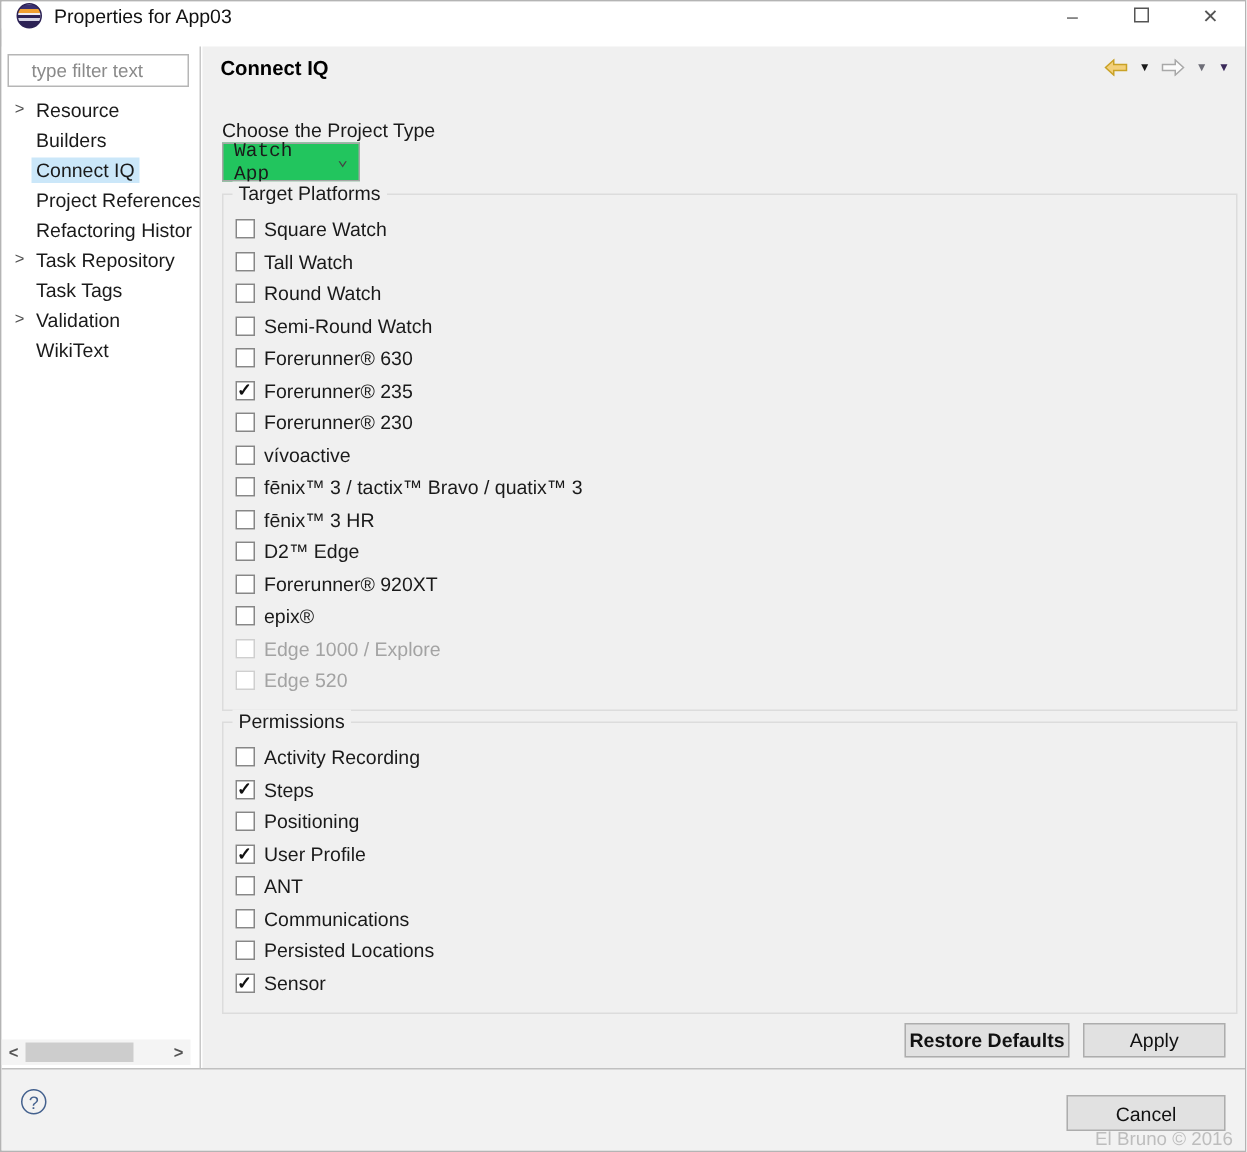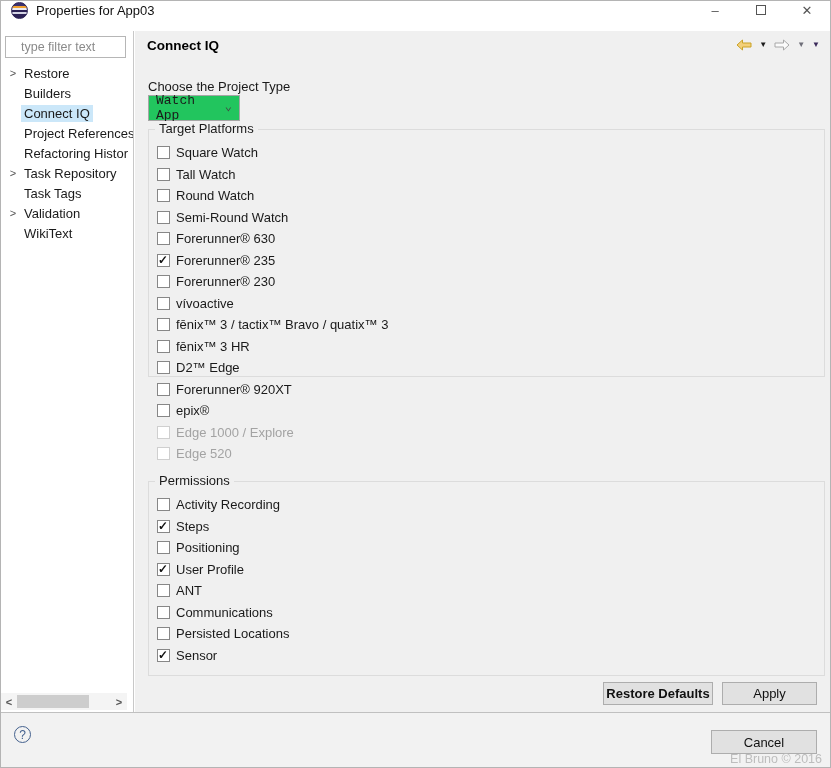--- a/index.html
+++ b/index.html
@@ -42,21 +42,21 @@
   .tri { font-size:8px; line-height:1; }
   .tri.dark { color:#1a1a1a; }
   .tri.grey { color:#6e6e78; }
   .tri.purple { color:#3b2a5a; }
 
   .proj-label { position:absolute; left:13px; top:48px; }
   .combo { position:absolute; left:13px; top:64px; width:92px; height:26px; background:#22c55e; border:1px solid #a6a6a6; display:flex; align-items:center; padding:0 7px;font-family:Liberation Mono, monospace; }
   .combo .chev { margin-left:auto; font-size:12px; color:#444; transform:translateY(-2px); }
 
   .group { position:absolute; left:13px; right:5px; border:1px solid #dcdcdc; }
-  .group.platforms { top:98px; height:248px; }
+  .group.platforms { top:98px; height:345px; }
   .group.permissions { top:450px; height:195px; }
   .group-title { position:absolute; left:6px; top:-9px; background:#f0f0f0; padding:0 4px; color:#1a1a1a; }
   .group-body { position:absolute; left:8px; top:12px; right:4px; }
 
   .cb-row { display:flex; align-items:center; height:21.5px; }
   .checkbox { width:13px; height:13px; background:#fff; border:1px solid #878787; margin-right:6px; position:relative; flex:0 0 auto; }
   .cb-row.checked .checkbox::after { content:"✓"; position:absolute; left:0px; top:-2px; font-size:12px; color:#111; font-weight:bold; }
   .cb-row.disabled { color:#a3a3a3; }
   .cb-row.disabled .checkbox { border-color:#cfcfcf; }
 
@@ -89,21 +89,21 @@
       <div class="win-btn">✕</div>
     </div>
   </div>
 
   <div class="sidebar">
     <input class="filter-box" placeholder="type filter text" style="">
     <div class="tree">
 
         <div class="tree-item expandable">
           <span class="arrow">&gt;</span>
-          <span class="label">Restore</span>
+          <span class="label">Resource</span>
         </div>
 
         <div class="tree-item">
           <span class="arrow">&gt;</span>
           <span class="label">Builders</span>
         </div>
 
         <div class="tree-item selected">
           <span class="arrow">&gt;</span>
           <span class="label">Connect IQ</span>

